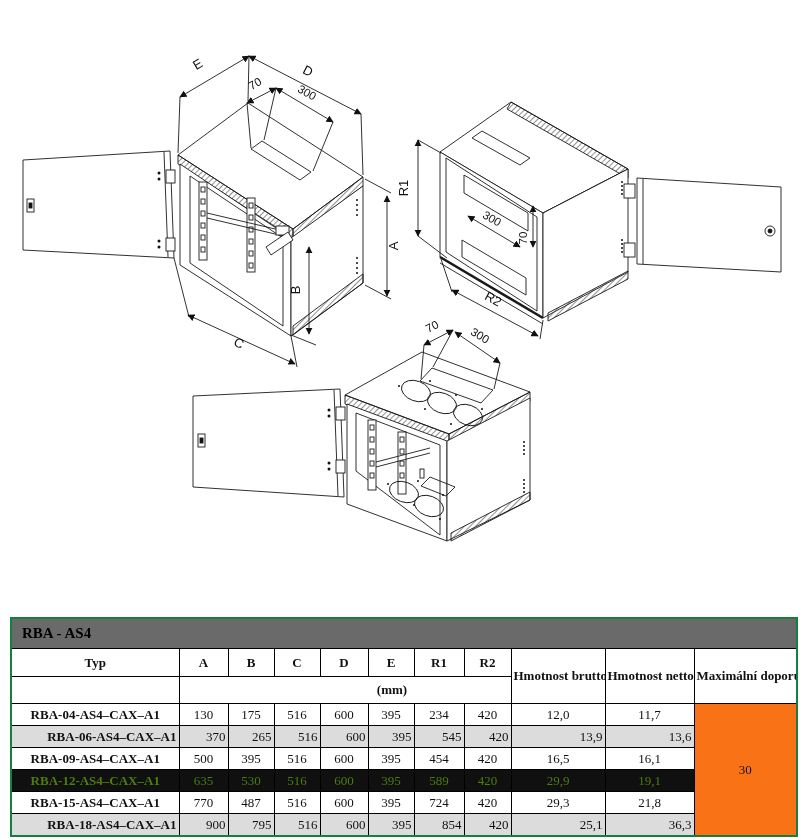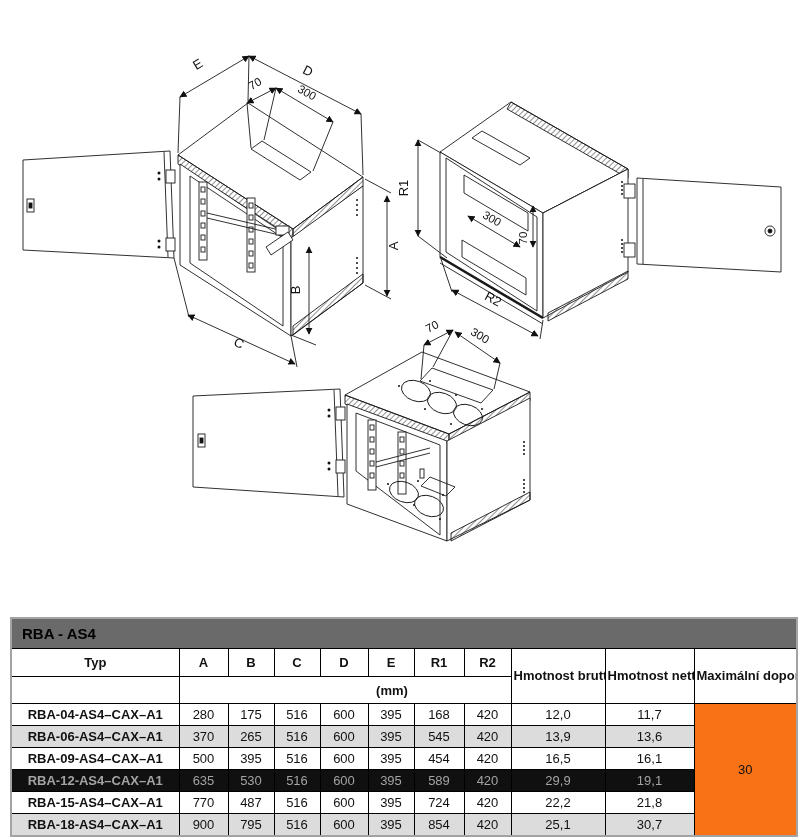--- a/index.html
+++ b/index.html
@@ -3,33 +3,33 @@
 <meta charset="utf-8">
 <style>
   html,body{margin:0;padding:0;background:#fff;}
   #page{position:relative;width:806px;height:840px;background:#fff;overflow:hidden;
         font-family:"Liberation Sans", sans-serif;}
   #drawings{position:absolute;left:0;top:0;}
   svg text{font-family:"Liberation Sans", sans-serif;fill:#111;}
   .dim{font-size:13px;}
   .dimsm{font-size:11.5px;}
   table.spec{position:absolute;left:10px;top:617px;width:786px;border-collapse:collapse;
-             table-layout:fixed;border:2px solid #a3a3a3;font-size:13px;color:#111;}
+             table-layout:fixed;border:2px solid #15803d;font-size:13px;color:#111;font-family:Liberation Serif, serif;}
   table.spec td, table.spec th{border:1px solid #000;padding:0 2px;text-align:center;
              overflow:hidden;white-space:nowrap;}
   tr.title-row td{background:#6a6a6a;color:#000;font-weight:bold;font-size:15px;
              text-align:left;padding-left:10px;height:29px;white-space:nowrap;}
   tr.head th{font-weight:bold;height:27px;background:#fff;}
   th.typ-h{text-align:left;padding-left:8px;}
   th.wrap{white-space:normal;font-size:13px;line-height:1.1;}
   tr.unit td{height:26px;font-weight:bold;}
   tr.datarow td{height:21px;}
   td.typ{font-weight:bold;}
-  tr.shade td{background:#dcdcdc;}
-  tr.hl td{background:#101010;color:#a3a3a3;}
+  tr.shade td{background:#dcdcdc;text-align:right;}
+  tr.hl td{background:#101010;color:#4d7c0f;}
   td.maxcell{background:#f97316;color:#111;font-weight:normal;}
 </style>
 </head>
 <body>
 
 <div id="page">
 
 <svg id="drawings" width="806" height="614" viewBox="0 0 806 614">
   <defs>
     <marker id="ar" viewBox="0 0 10 10" refX="9" refY="5" markerWidth="8" markerHeight="8" orient="auto-start-reverse">
@@ -290,26 +290,26 @@
     <th class="wrap" rowspan="2">Hmotnost brutto (kg)</th>
     <th class="wrap" rowspan="2">Hmotnost netto (kg)</th>
     <th class="wrap" rowspan="2">Maximální doporučené zatížení (kg)</th>
   </tr>
   <tr class="unit">
     <td></td>
     <td colspan="8">(mm)</td>
   </tr>
   <tr class="datarow">
     <td class="typ">RBA-04-AS4–CAX–A1</td>
-    <td>280</td>
+    <td>130</td>
     <td>175</td>
     <td>516</td>
     <td>600</td>
     <td>395</td>
-    <td>168</td>
+    <td>234</td>
     <td>420</td>
     <td>12,0</td>
     <td>11,7</td>
     <td class="maxcell" rowspan="6">30</td>
   </tr>
   <tr class="datarow shade">
     <td class="typ">RBA-06-AS4–CAX–A1</td>
     <td>370</td>
     <td>265</td>
     <td>516</td>
@@ -346,31 +346,31 @@
   </tr>
   <tr class="datarow">
     <td class="typ">RBA-15-AS4–CAX–A1</td>
     <td>770</td>
     <td>487</td>
     <td>516</td>
     <td>600</td>
     <td>395</td>
     <td>724</td>
     <td>420</td>
-    <td>22,2</td>
+    <td>29,3</td>
     <td>21,8</td>
   </tr>
   <tr class="datarow shade">
     <td class="typ">RBA-18-AS4–CAX–A1</td>
     <td>900</td>
     <td>795</td>
     <td>516</td>
     <td>600</td>
     <td>395</td>
     <td>854</td>
     <td>420</td>
     <td>25,1</td>
-    <td>30,7</td>
+    <td>36,3</td>
   </tr>
 </tbody>
     </table>
 
 </div>
 
 </body></html>

